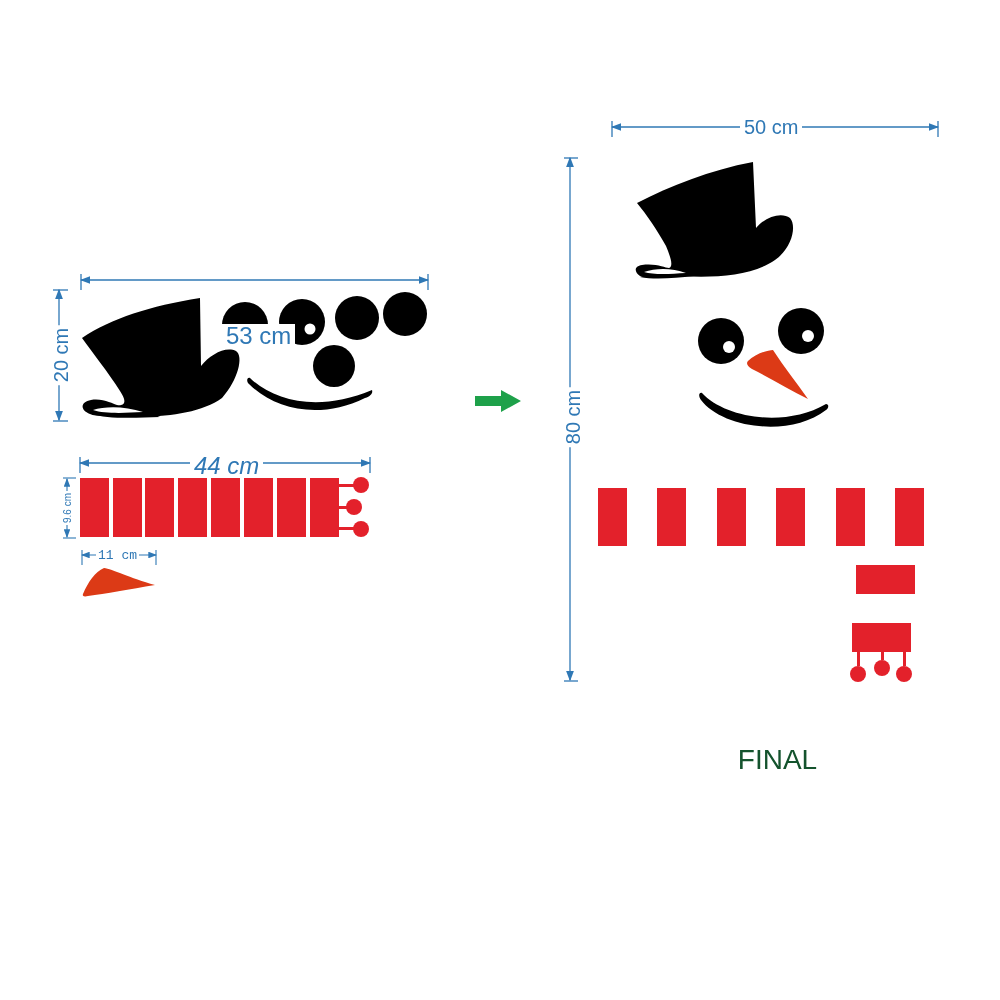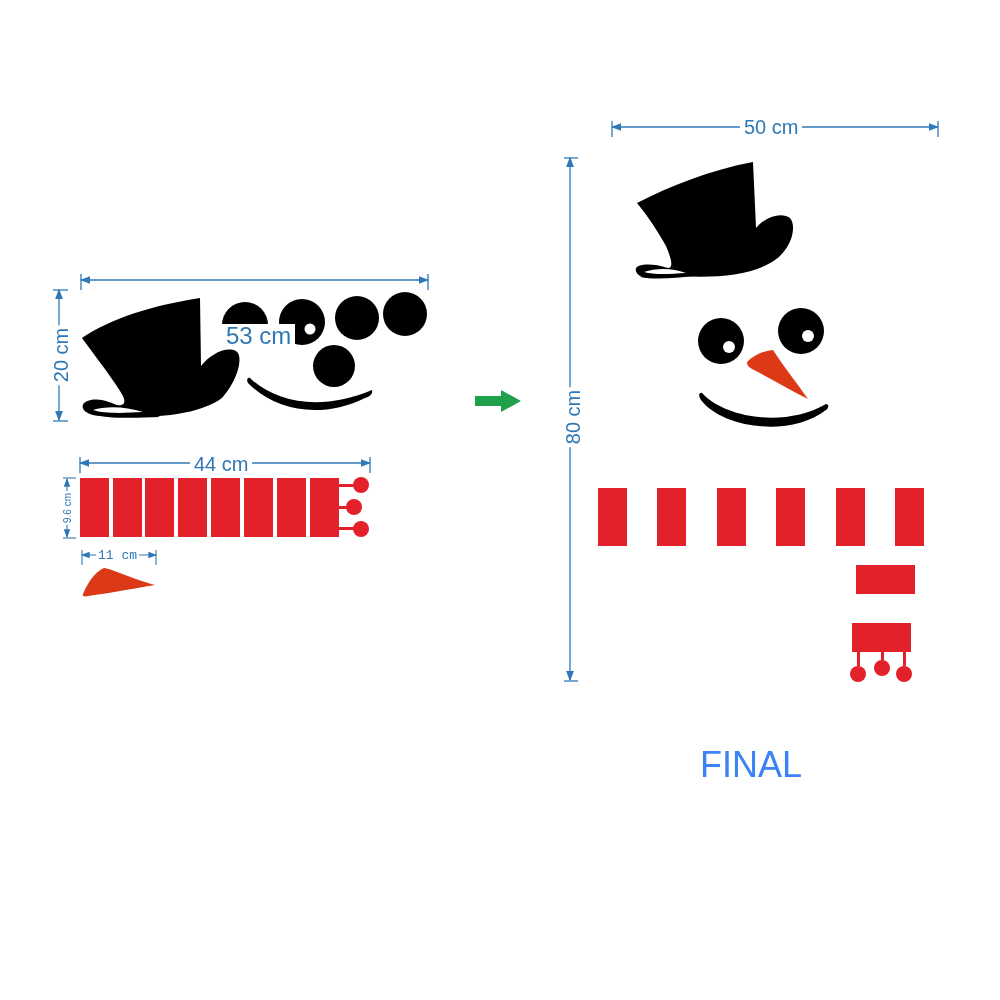--- a/index.html
+++ b/index.html
@@ -1,19 +1,19 @@
 <!DOCTYPE html>
 <html><head>
 <meta charset="utf-8">
 <style>
   html, body { margin: 0; padding: 0; background: #ffffff; }
   body { width: 1000px; height: 1000px; position: relative; overflow: hidden; font-family: "Liberation Sans", sans-serif; }
   .layer { position: absolute; left: 0; top: 0; width: 1000px; height: 1000px; }
   .dim-label { position: absolute; color: #2f78b5; font-family: "Liberation Sans", sans-serif; background: #fff; white-space: nowrap; line-height: 1; }
-  .final { position: absolute; left: 700px; top: 744px; width: 155px; text-align: left; font-size: 36px; color: #3b82f6; font-family: "Liberation Sans", sans-serif; }
+  .final { position: absolute; left: 700px; top: 744px; width: 155px; text-align: center; font-size: 28px; color: #14532d; font-family: "Liberation Sans", sans-serif; }
   .vlabel { transform: rotate(-90deg); transform-origin: center center; }
 </style>
 </head>
 <body>
 
 <svg class="layer" viewBox="0 0 1000 1000" xmlns="http://www.w3.org/2000/svg">
   <defs>
     <marker id="arrL" markerWidth="8" markerHeight="6" refX="1" refY="3" orient="auto">
       <path d="M8,0 L0,3 L8,6 Z" fill="#2f78b5"></path>
     </marker>
@@ -139,19 +139,19 @@
     <rect x="881" y="650" width="3" height="10"></rect>
     <rect x="903" y="650" width="3" height="16"></rect>
     <circle cx="858" cy="674" r="8"></circle>
     <circle cx="882" cy="668" r="8"></circle>
     <circle cx="904" cy="674" r="8"></circle>
   </g>
 </svg>
 
 <div class="dim-label" style="left:222px; top:280px; font-size:24px; padding:0 4px;margin-top:44px;">53 cm</div>
 <div class="dim-label vlabel" style="left:31px; top:345px; font-size:20px; padding:0 3px;">20 cm</div>
-<div class="dim-label" style="left:190px; top:454px; font-size:20px; padding:0 4px;">44 cm</div>
+<div class="dim-label" style="left:190px; top:454px; font-size:24px; padding:0 4px;font-style:italic;">44 cm</div>
 <div class="dim-label vlabel" style="left:51px; top:503px; font-size:10px; padding:0 2px;">9.6 cm</div>
 <div class="dim-label" style="left:96px; top:549px; font-size:13px; padding:0 2px;font-family:Liberation Mono, monospace;">11 cm</div>
 <div class="dim-label" style="left:740px; top:117px; font-size:20px; padding:0 4px;">50 cm</div>
 <div class="dim-label vlabel" style="left:543px; top:407px; font-size:20px; padding:0 3px;">80 cm</div>
 
 <div class="final">FINAL</div>
 
 </body></html>

